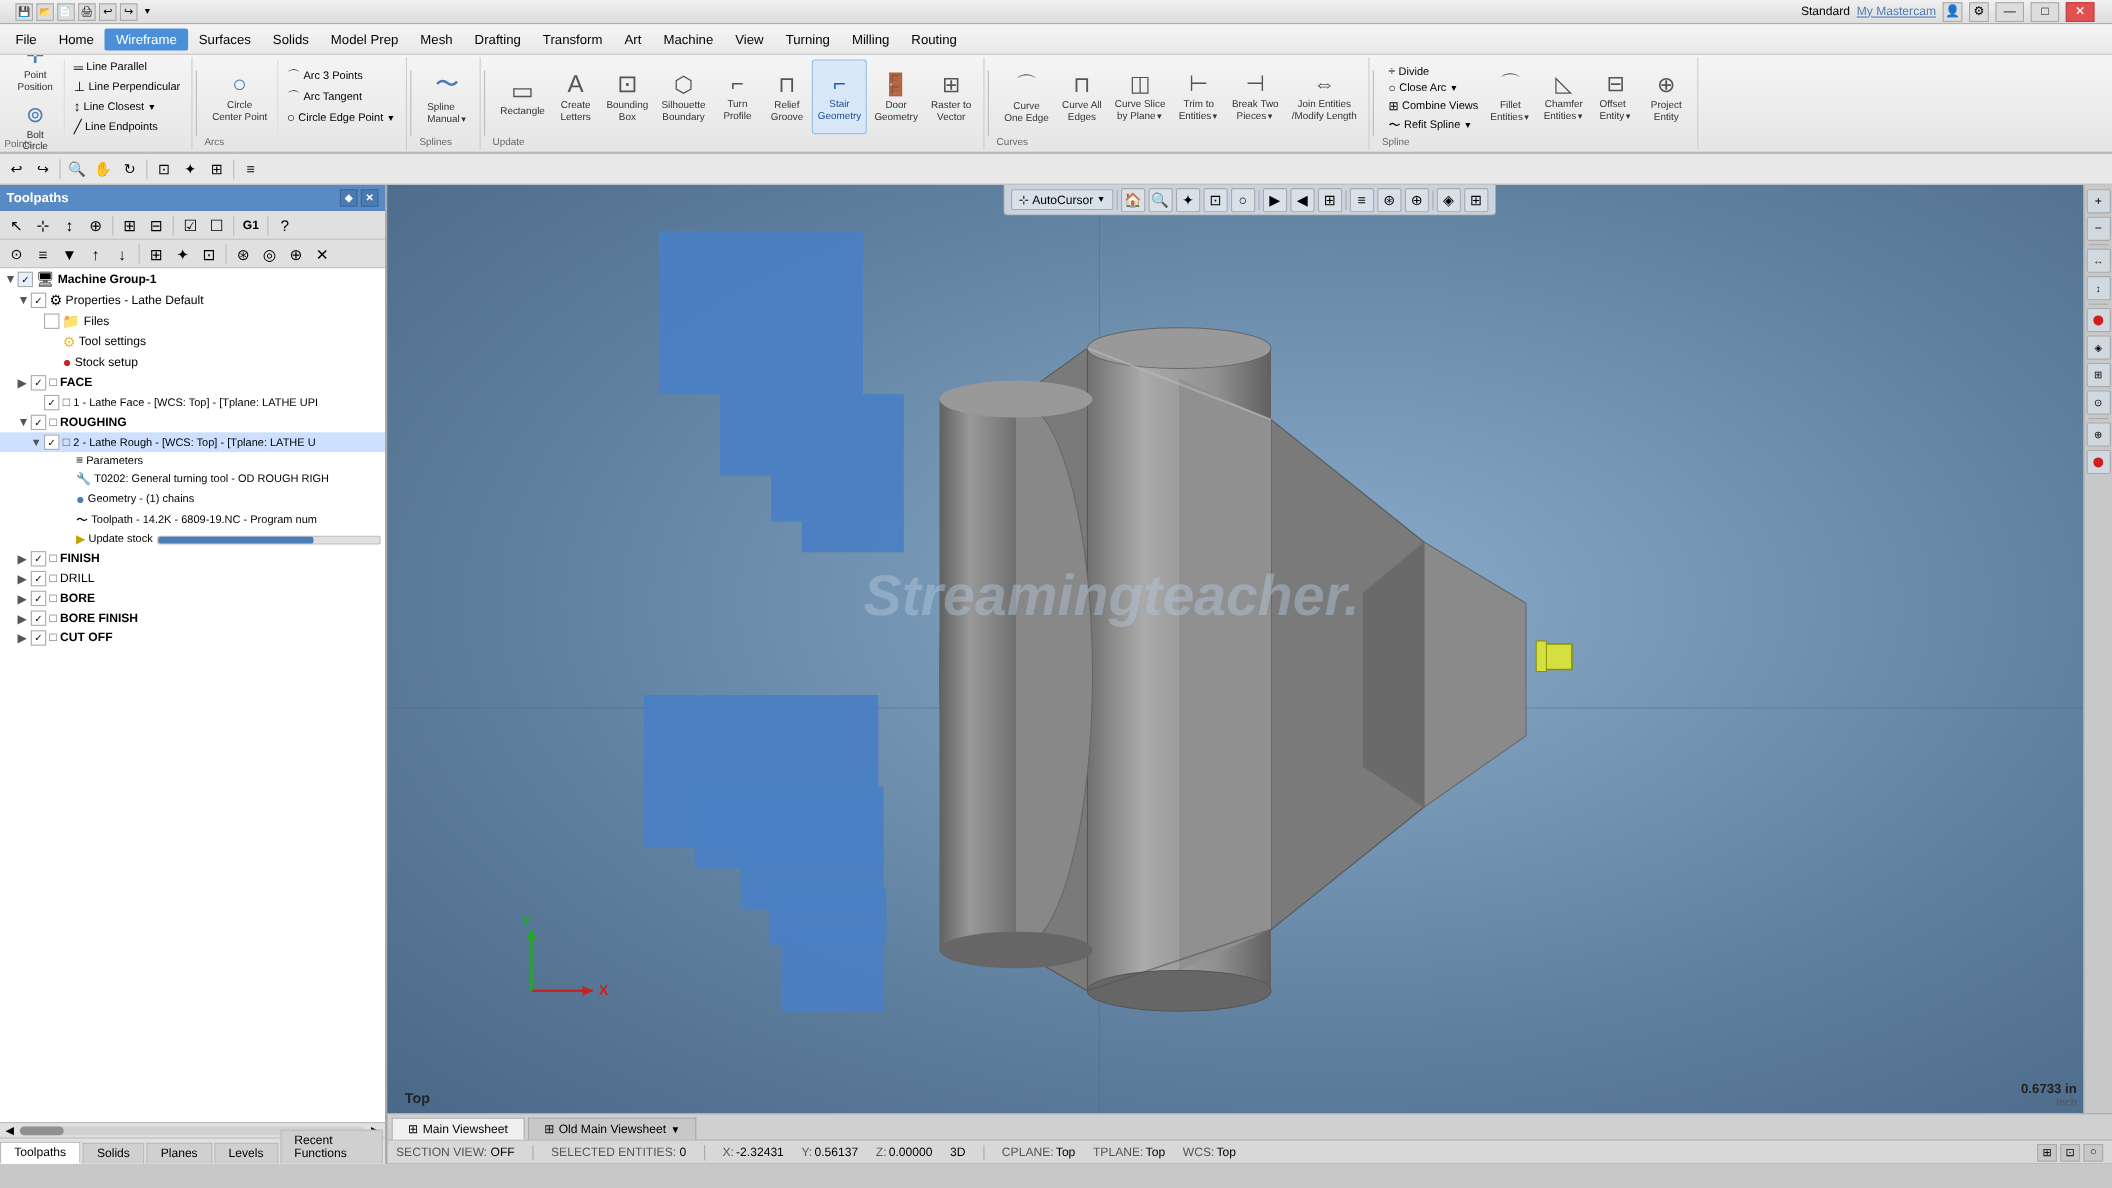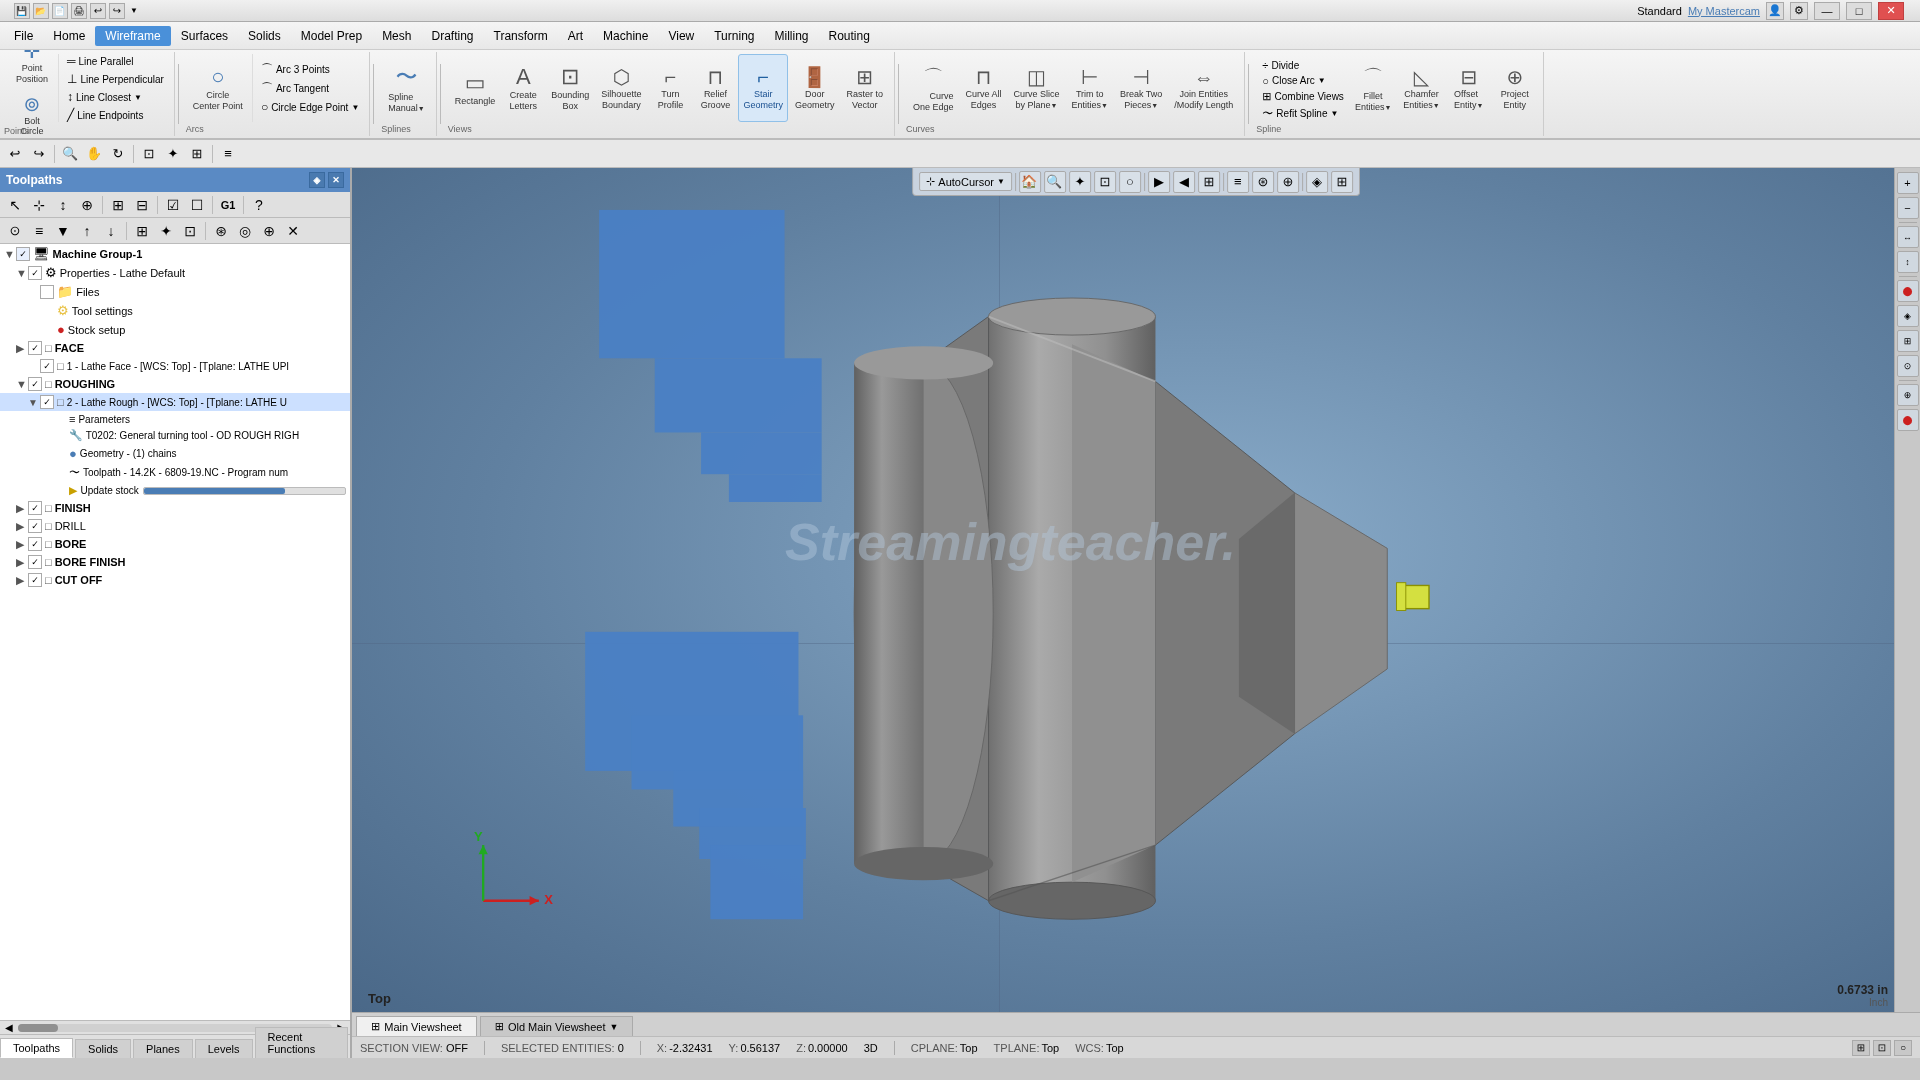--- a/index.html
+++ b/index.html
@@ -319,30 +319,30 @@
       </div>
       <div class="rb-btn" style="height:68px;min-width:44px;">
         <div style="font-size:20px;color:#555;">🚪</div>
         <div style="font-size:9px;text-align:center;color:#333;line-height:1.2;">Door<br>Geometry</div>
       </div>
       <div class="rb-btn" style="height:68px;min-width:44px;">
         <div style="font-size:20px;color:#555;">⊞</div>
         <div style="font-size:9px;text-align:center;color:#333;line-height:1.2;">Raster to<br>Vector</div>
       </div>
     </div>
-    <div style="position:absolute;bottom:2px;left:4px;font-size:9px;color:#666;">Views</div>
+    <div style="position:absolute;bottom:2px;left:4px;font-size:9px;color:#666;">Update</div>
   </div>
 
   <div class="ribbon-separator"></div>
 
   <div class="ribbon-group" style="flex-direction:row;align-items:stretch;padding-bottom:14px;position:relative;">
     <div style="display:flex;flex-direction:row;gap:2px;align-items:center;">
       <div class="rb-btn" style="height:68px;min-width:44px;">
         <div style="font-size:20px;color:#555;">⌒</div>
-        <div style="font-size:9px;text-align:right;color:#333;line-height:1.2;">Curve<br>One Edge</div>
+        <div style="font-size:9px;text-align:center;color:#333;line-height:1.2;">Curve<br>One Edge</div>
       </div>
       <div class="rb-btn" style="height:68px;min-width:44px;">
         <div style="font-size:20px;color:#555;">⊓</div>
         <div style="font-size:9px;text-align:center;color:#333;line-height:1.2;">Curve All<br>Edges</div>
       </div>
       <div class="rb-btn" style="height:68px;min-width:50px;">
         <div style="font-size:20px;color:#555;">◫</div>
         <div style="font-size:9px;text-align:center;color:#333;line-height:1.2;">Curve Slice<br>by Plane<span style="font-size:7px;">▼</span></div>
       </div>
       <div class="rb-btn" style="height:68px;min-width:44px;">

